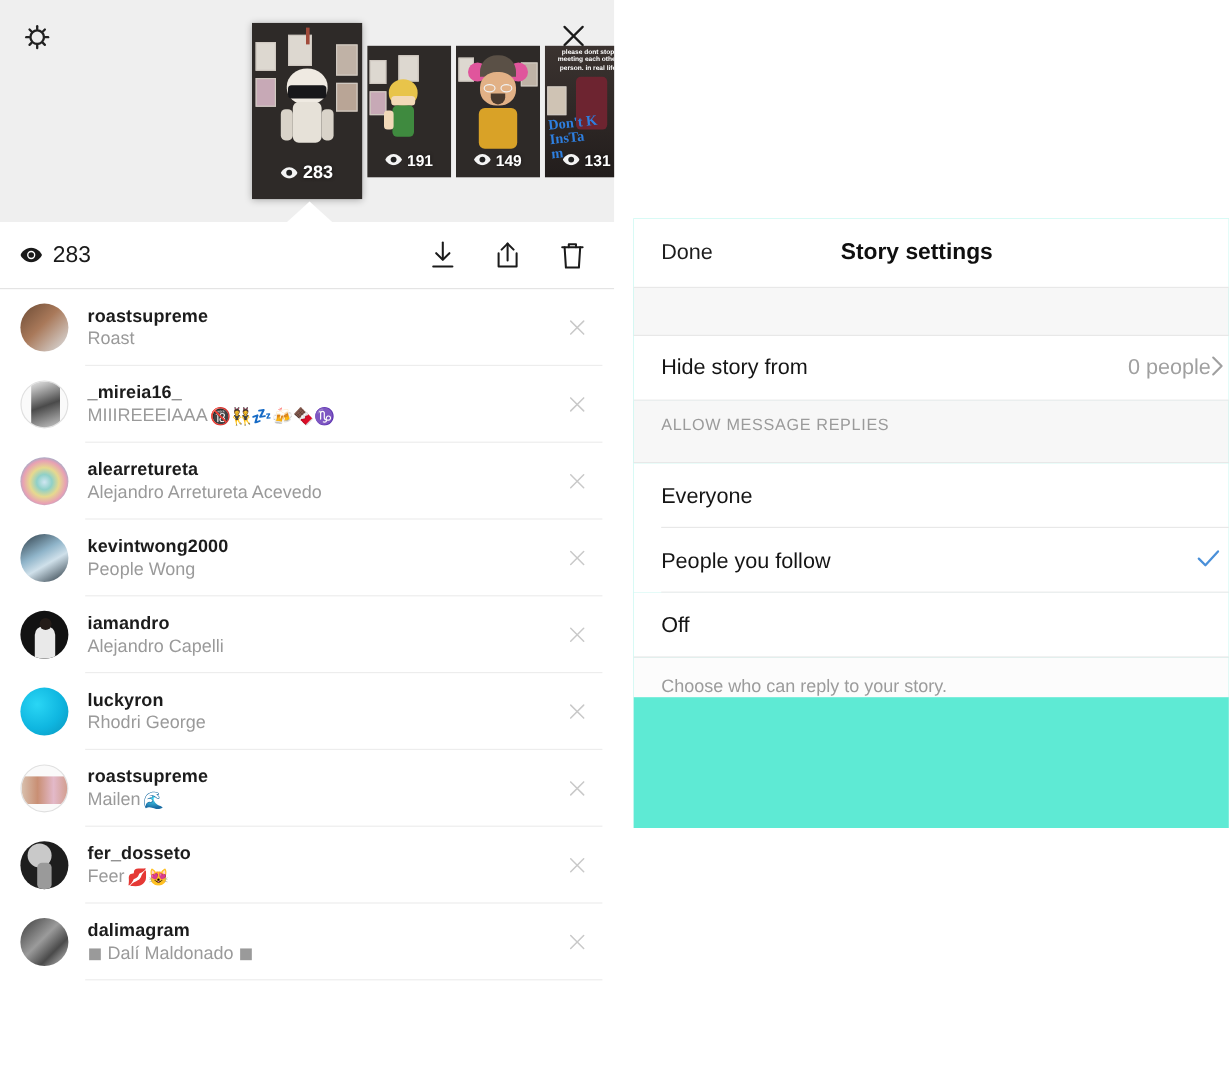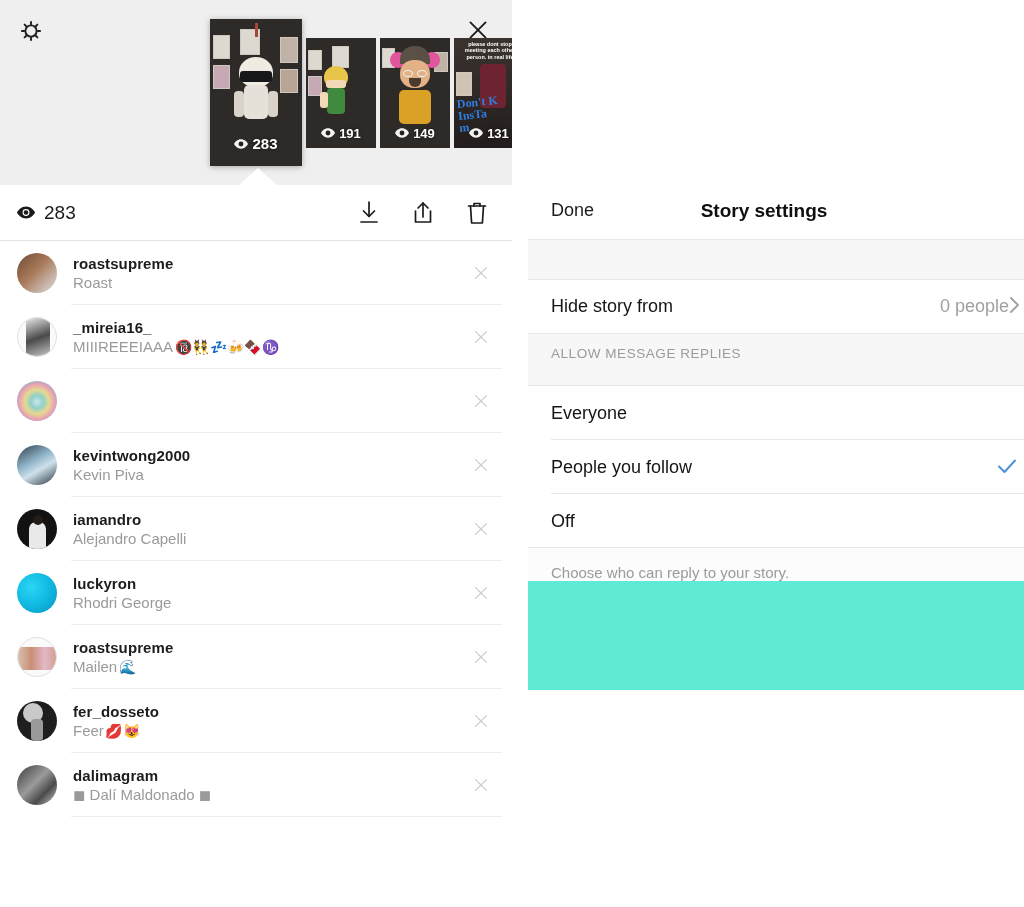--- a/index.html
+++ b/index.html
@@ -398,35 +398,42 @@
           <svg width="18" height="18" viewBox="0 0 20 20" stroke="currentColor" stroke-width="1.4" stroke-linecap="round">
               <path d="M4 4 L16 16"></path>
               <path d="M16 4 L4 16"></path>
             </svg>
         </div>
         <div class="sep"></div>
       </div>
 
       <div class="viewer-row">
         <div class="avatar" style="background:radial-gradient(circle at 50% 52%,#cfe6f2 0%,#8fd0c8 22%,#e6d98f 42%,#e8a0b4 62%,#6fb6d8 82%,#3f7fa0 100%);"></div>
+        <div class="vinfo">
+          <div class="vuser">alearretureta</div>
+          <div class="vname">
+              <span>Alejandro Arretureta Acevedo</span>
+              <span class="em"></span>
+            </div>
+        </div>
         <div class="row-x">
           <svg width="18" height="18" viewBox="0 0 20 20" stroke="currentColor" stroke-width="1.4" stroke-linecap="round">
               <path d="M4 4 L16 16"></path>
               <path d="M16 4 L4 16"></path>
             </svg>
         </div>
         <div class="sep"></div>
       </div>
 
       <div class="viewer-row">
         <div class="avatar" style="background:linear-gradient(150deg,#2c3a44 0%,#8fb4c9 40%,#cfe0ea 60%,#24323c 100%);"></div>
         <div class="vinfo">
           <div class="vuser">kevintwong2000</div>
           <div class="vname">
-              <span>Kevin Piva</span>
+              <span>People Wong</span>
               <span class="em"></span>
             </div>
         </div>
         <div class="row-x">
           <svg width="18" height="18" viewBox="0 0 20 20" stroke="currentColor" stroke-width="1.4" stroke-linecap="round">
               <path d="M4 4 L16 16"></path>
               <path d="M16 4 L4 16"></path>
             </svg>
         </div>
         <div class="sep"></div>

